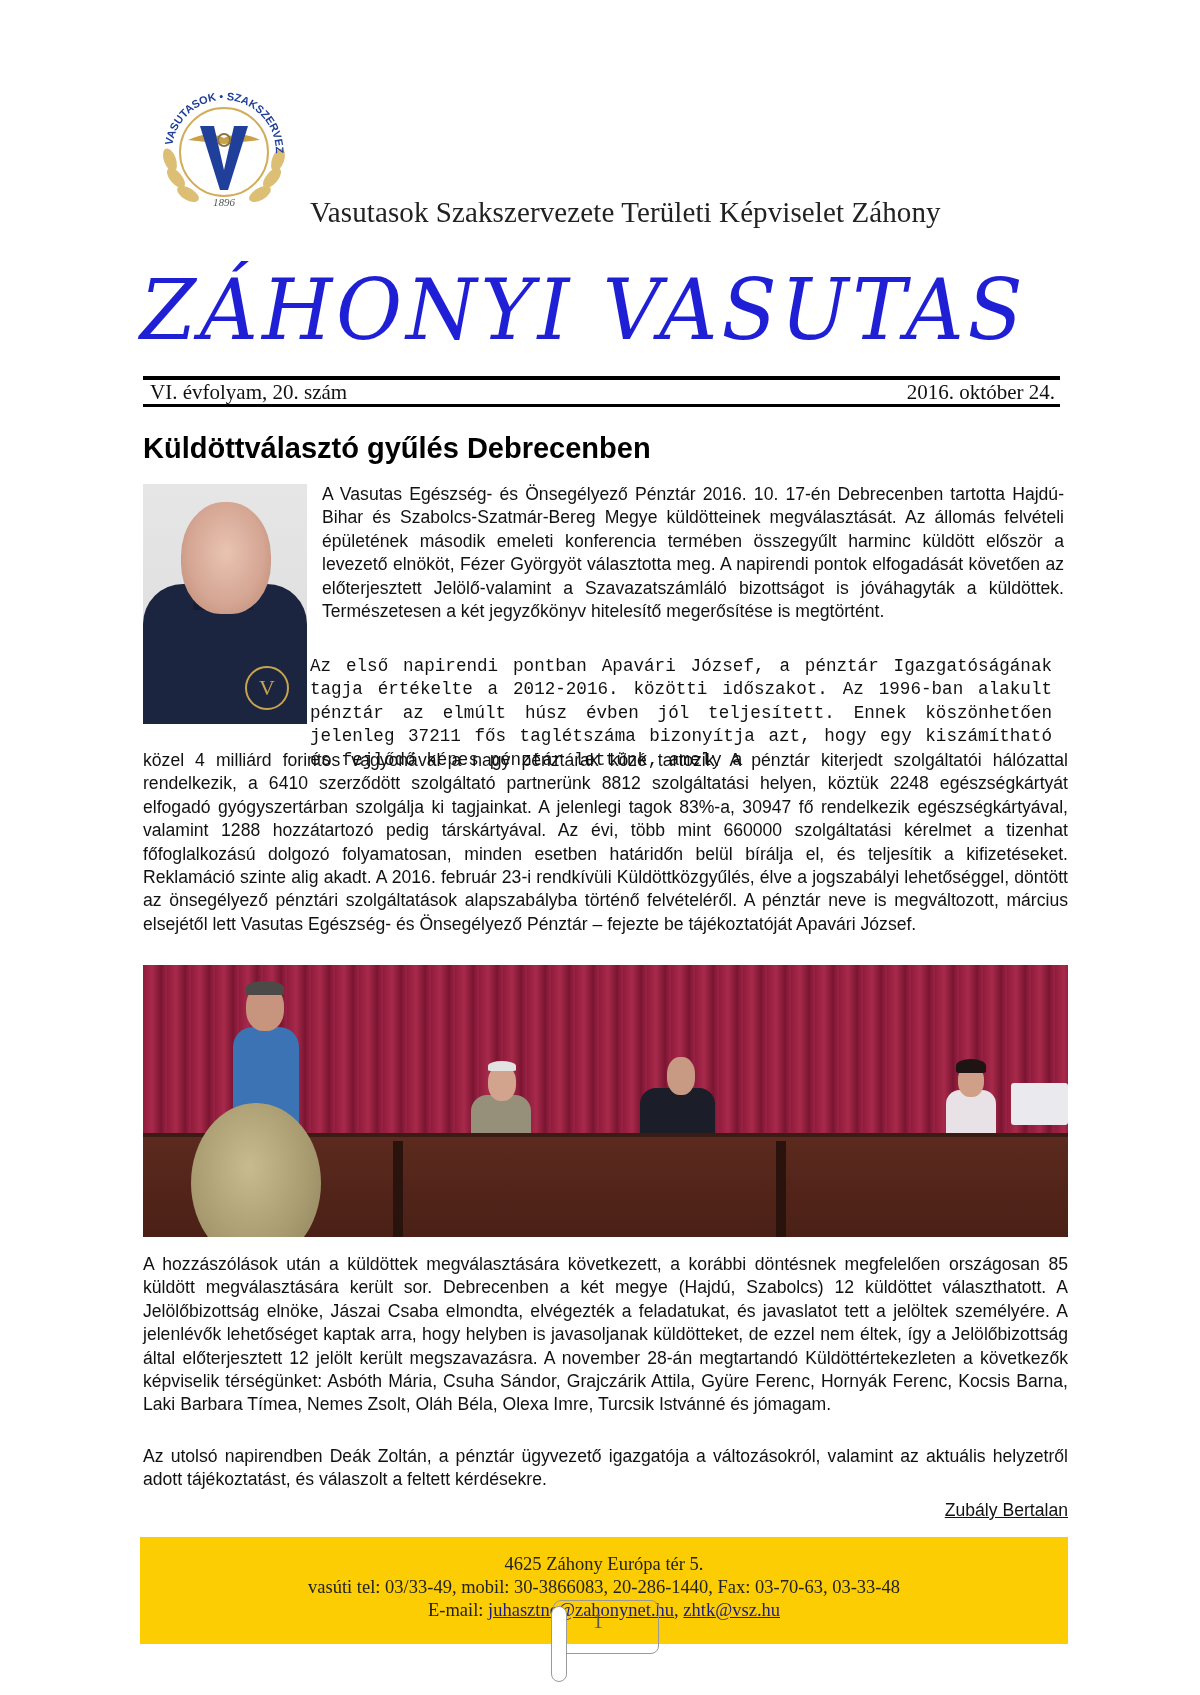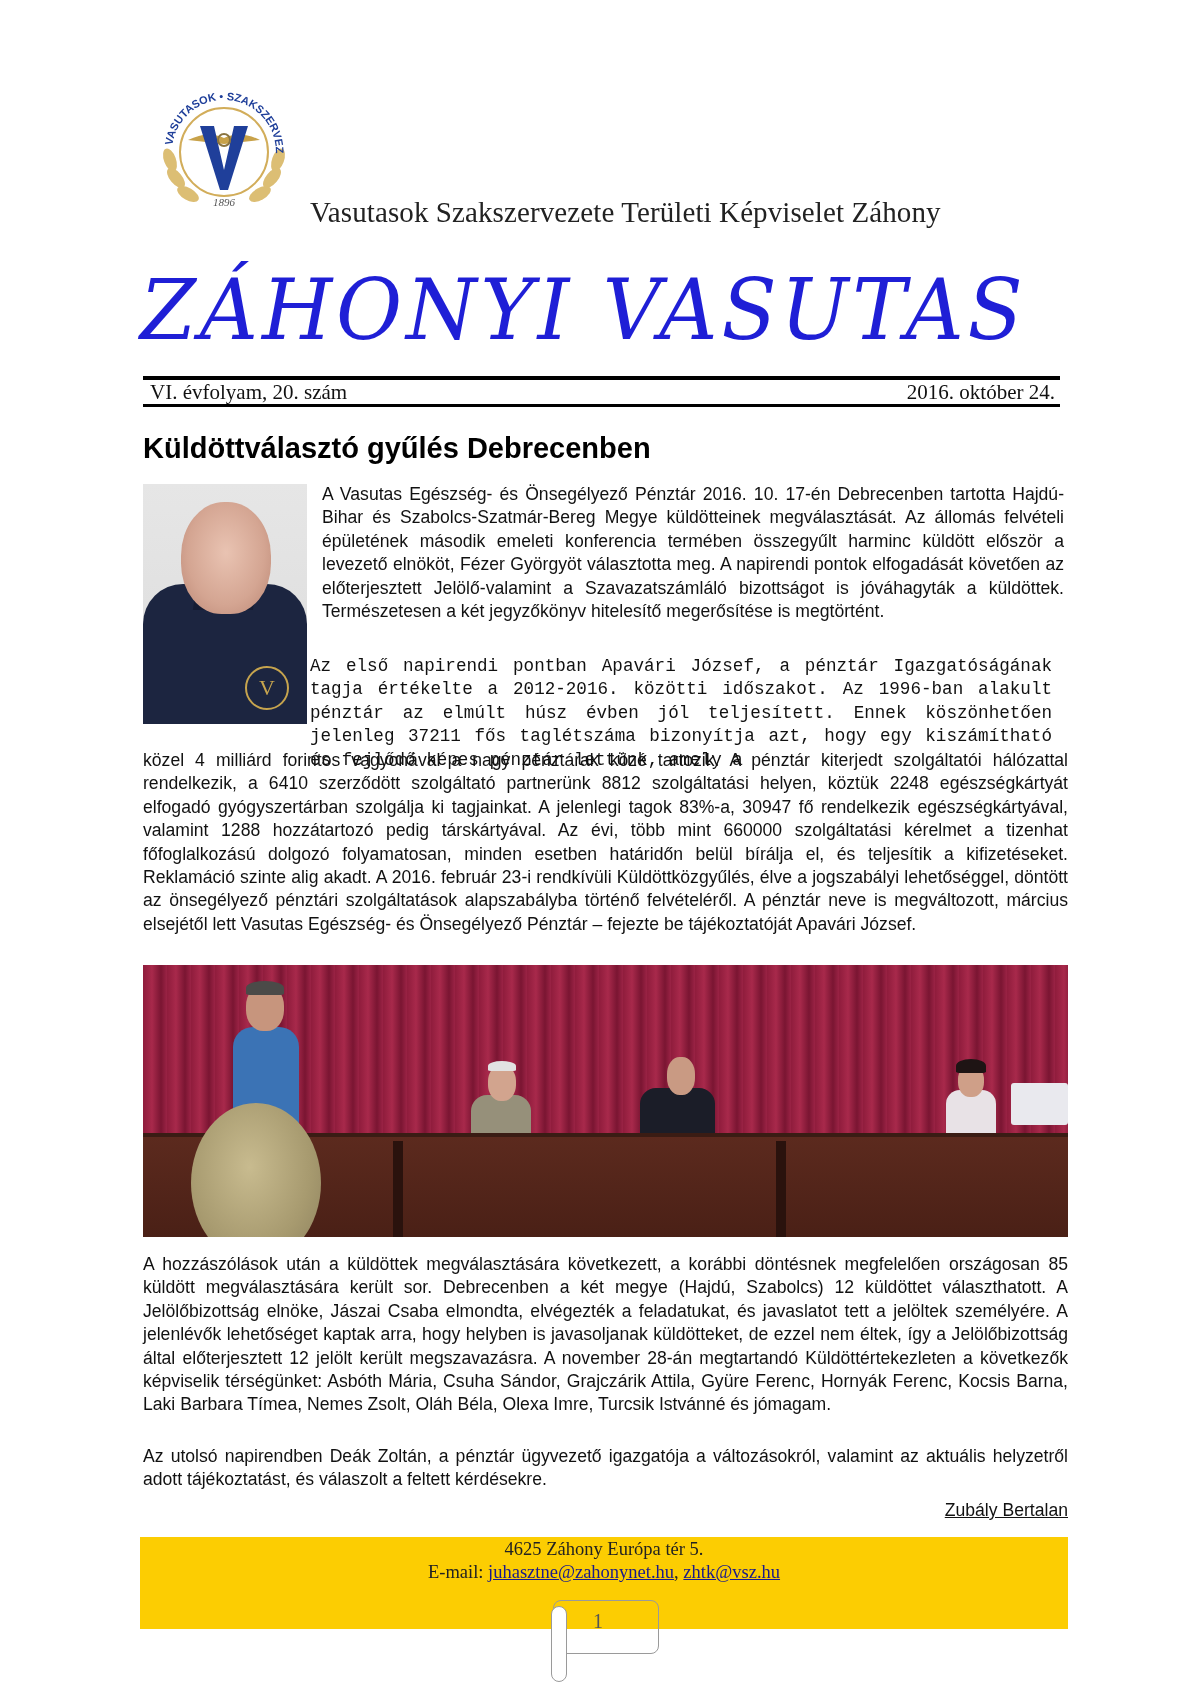--- a/index.html
+++ b/index.html
@@ -50,21 +50,21 @@
   .p2 .hair { position: absolute; left: 345px; top: 96px; width: 28px; height: 10px; background: #e2e2e2; border-radius: 50% 50% 10% 10%; }
   .p3 .torso { position: absolute; left: 497px; top: 123px; width: 75px; height: 55px; background: #1b1d28; border-radius: 16px 16px 0 0; }
   .p3 .face { position: absolute; left: 524px; top: 92px; width: 28px; height: 38px; background: #c99a83; border-radius: 45%; }
   .p4 .torso { position: absolute; left: 803px; top: 125px; width: 50px; height: 50px; background: #e8e2e6; border-radius: 14px 14px 0 0; }
   .p4 .face { position: absolute; left: 815px; top: 100px; width: 26px; height: 32px; background: #cf9f88; border-radius: 45%; }
   .p4 .hair { position: absolute; left: 813px; top: 94px; width: 30px; height: 14px; background: #1e1414; border-radius: 50% 50% 10% 10%; }
   .laptop { position: absolute; left: 868px; top: 118px; width: 57px; height: 42px; background: #e9e9ee; border-radius: 3px; }
   .audience-head { position: absolute; left: 48px; top: 138px; width: 130px; height: 160px; background: radial-gradient(ellipse at 45% 40%, #c8bb8f 0%, #a79a6f 60%, #8b7f5c 100%); border-radius: 50%; }
 
   
-  .footer { position: absolute; left: 140px; top: 1537px; width: 928px; height: 91px; background: #fccd02; text-align: center; font-family: "Liberation Serif", serif; font-size: 18.5px; line-height: 23px; color: #222; padding-top: 1px; }
+  .footer { position: absolute; left: 140px; top: 1537px; width: 928px; height: 91px; background: #fccd02; text-align: center; font-family: "Liberation Serif", serif; font-size: 18.5px; line-height: 23px; color: #222; padding-top: 16px; }
   .footer a { color: #1a1a8c; text-decoration: underline; }
   .page-num { position: absolute; left: 553px; top: 1600px; width: 104px; height: 52px; }
   .page-num .scroll { position: absolute; left: 0; top: 0; width: 104px; height: 52px; border: 1.5px solid #9a9a9a; border-radius: 8px; background: transparent; }
   .page-num .curl { position: absolute; left: -2px; top: 6px; width: 14px; height: 74px; border: 1.5px solid #9a9a9a; border-radius: 8px; background: #fff; }
   .page-num .num { position: absolute; left: 40px; top: 10px; font-family: "Liberation Serif", serif; font-size: 20px; color: #555; }
 </style>
 </head>
 <body>
 
 <div class="page">
@@ -146,20 +146,21 @@
     <div class="table-divider" style="left:633px"></div>
     <div class="audience-head"></div>
   </div>
 
   <p class="body-text para3" style="margin:0">A hozzászólások után a küldöttek megválasztására következett, a korábbi döntésnek megfelelően országosan 85 küldött megválasztására került sor. Debrecenben a két megye (Hajdú, Szabolcs) 12 küldöttet választhatott. A Jelölőbizottság elnöke, Jászai Csaba elmondta, elvégezték a feladatukat, és javaslatot tett a jelöltek személyére. A jelenlévők lehetőséget kaptak arra, hogy helyben is javasoljanak küldötteket, de ezzel nem éltek, így a Jelölőbizottság által előterjesztett 12 jelölt került megszavazásra. A november 28-án megtartandó Küldöttértekezleten a következők képviselik térségünket: Asbóth Mária, Csuha Sándor, Grajczárik Attila, Gyüre Ferenc, Hornyák Ferenc, Kocsis Barna, Laki Barbara Tímea, Nemes Zsolt, Oláh Béla, Olexa Imre, Turcsik Istvánné és jómagam.</p>
   <p class="body-text para4" style="margin:0">Az utolsó napirendben Deák Zoltán, a pénztár ügyvezető igazgatója a változásokról, valamint az aktuális helyzetről adott tájékoztatást, és válaszolt a feltett kérdésekre.</p>
   <div class="signature">Zubály Bertalan</div>
 
   <div class="footer">
     <div>4625 Záhony Európa tér 5.</div>
+    <div>vasúti tel: 03/33-49, mobil: 30-3866083, 20-286-1440, Fax: 03-70-63, 03-33-48</div>
     <div>
       <span>E-mail: </span><a>juhasztne@zahonynet.hu</a><span>, </span><a>zhtk@vsz.hu</a>
     </div>
   </div>
 
   <div class="page-num">
     <div class="scroll"></div>
     <div class="curl"></div>
     <div class="num">1</div>
   </div>

